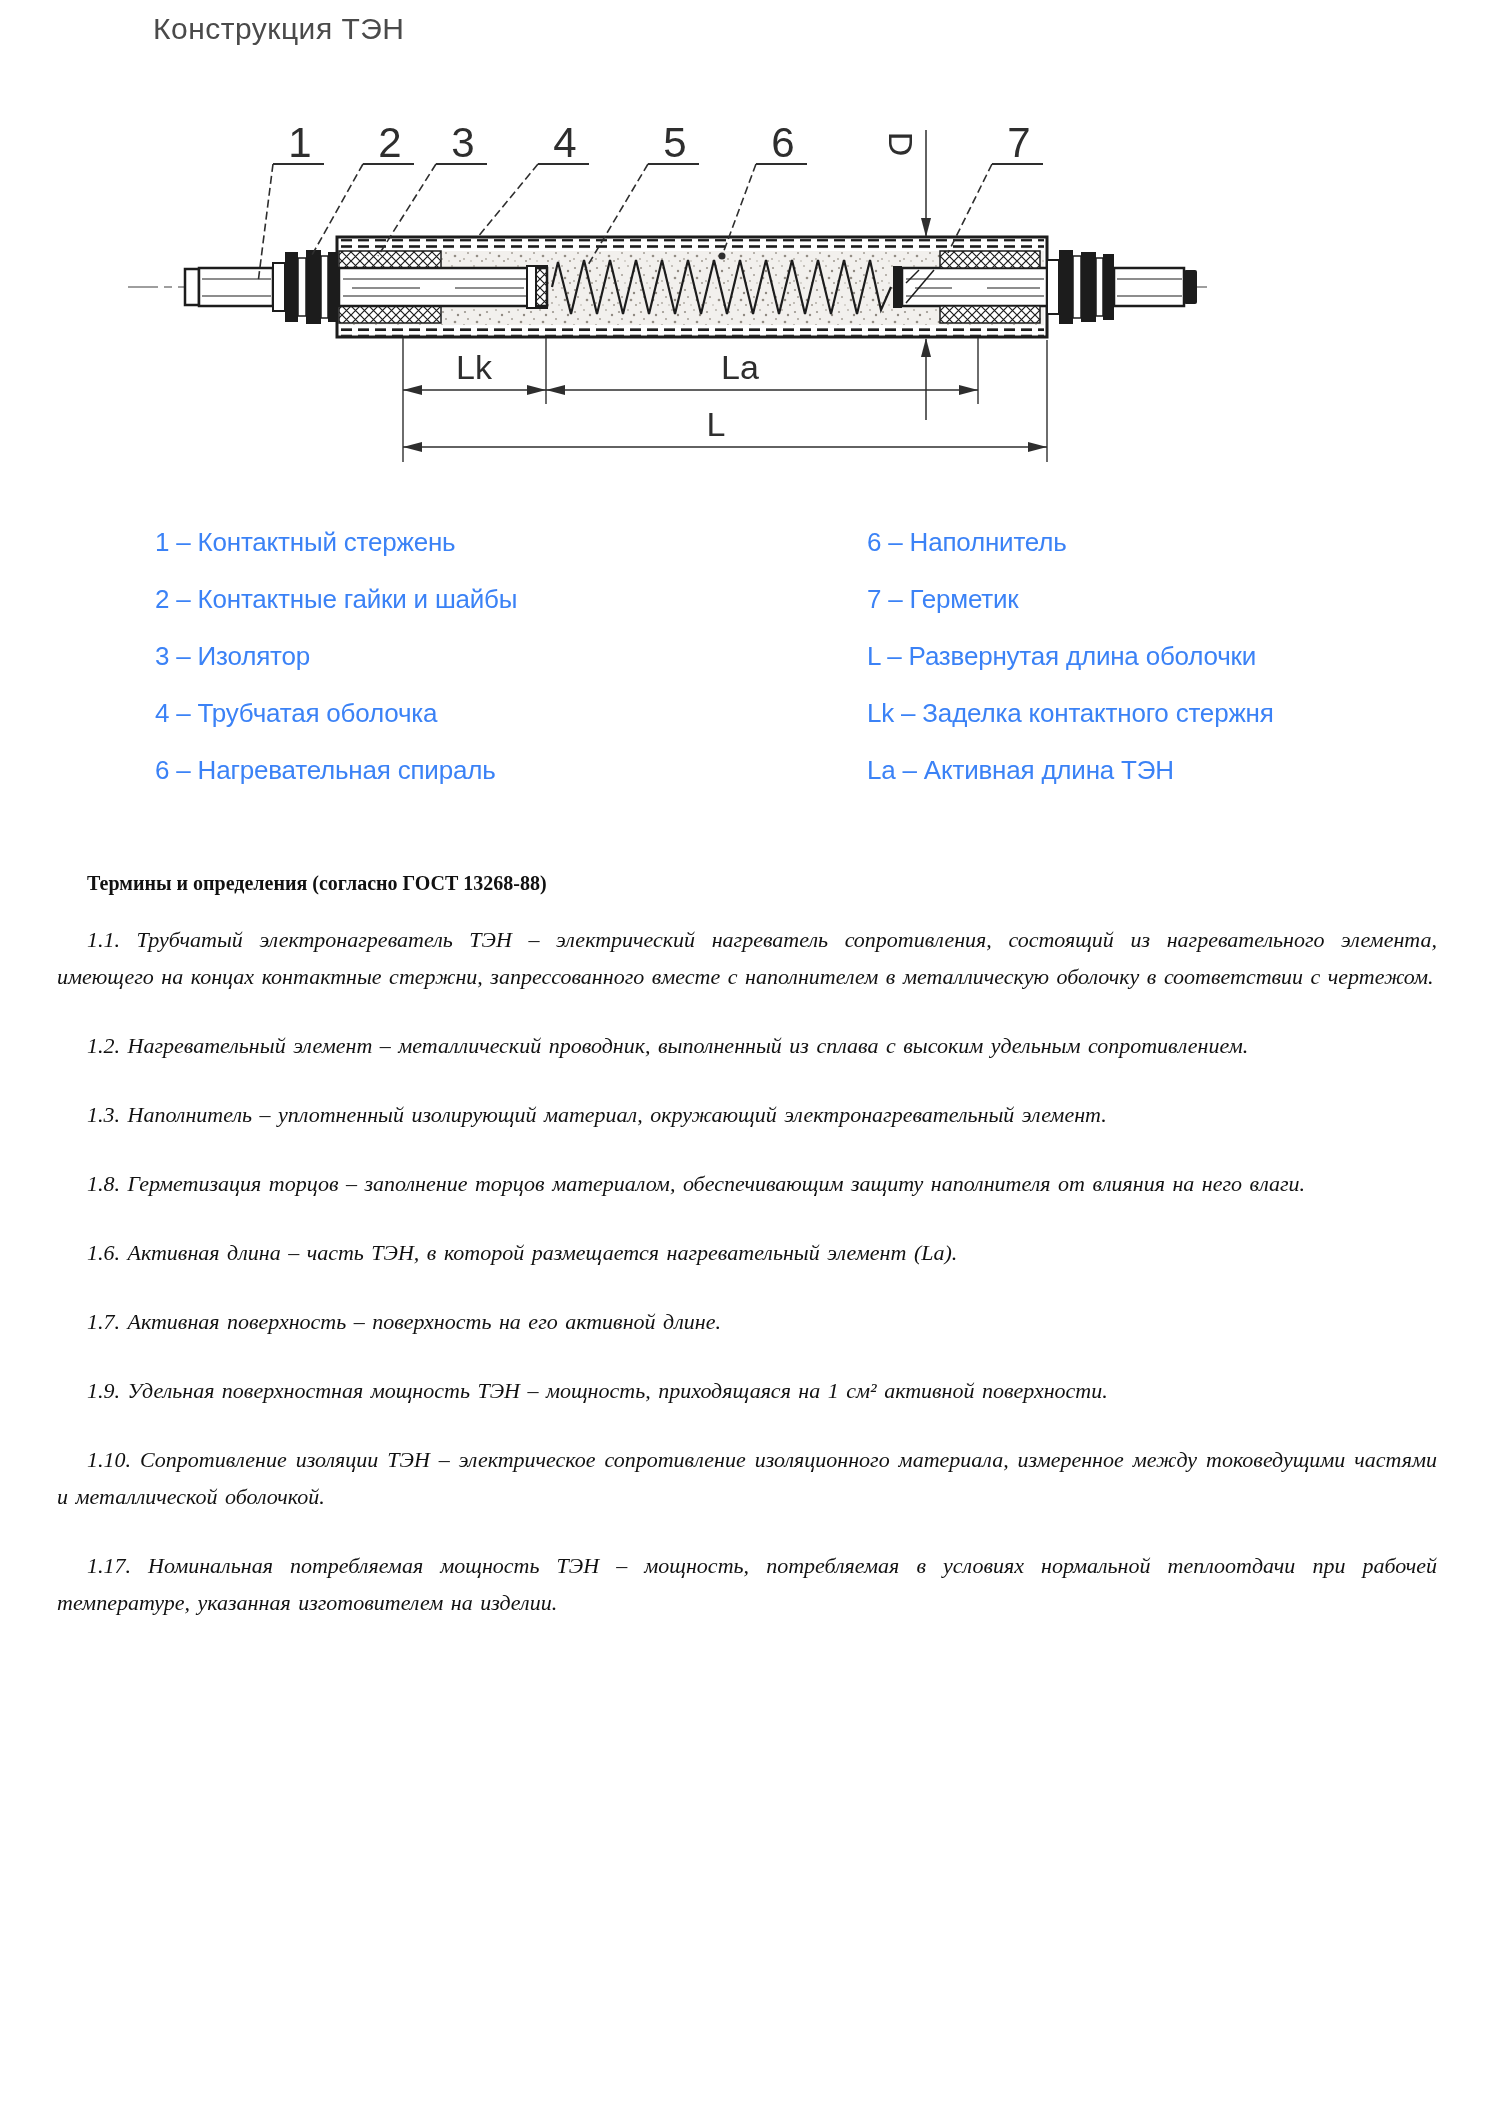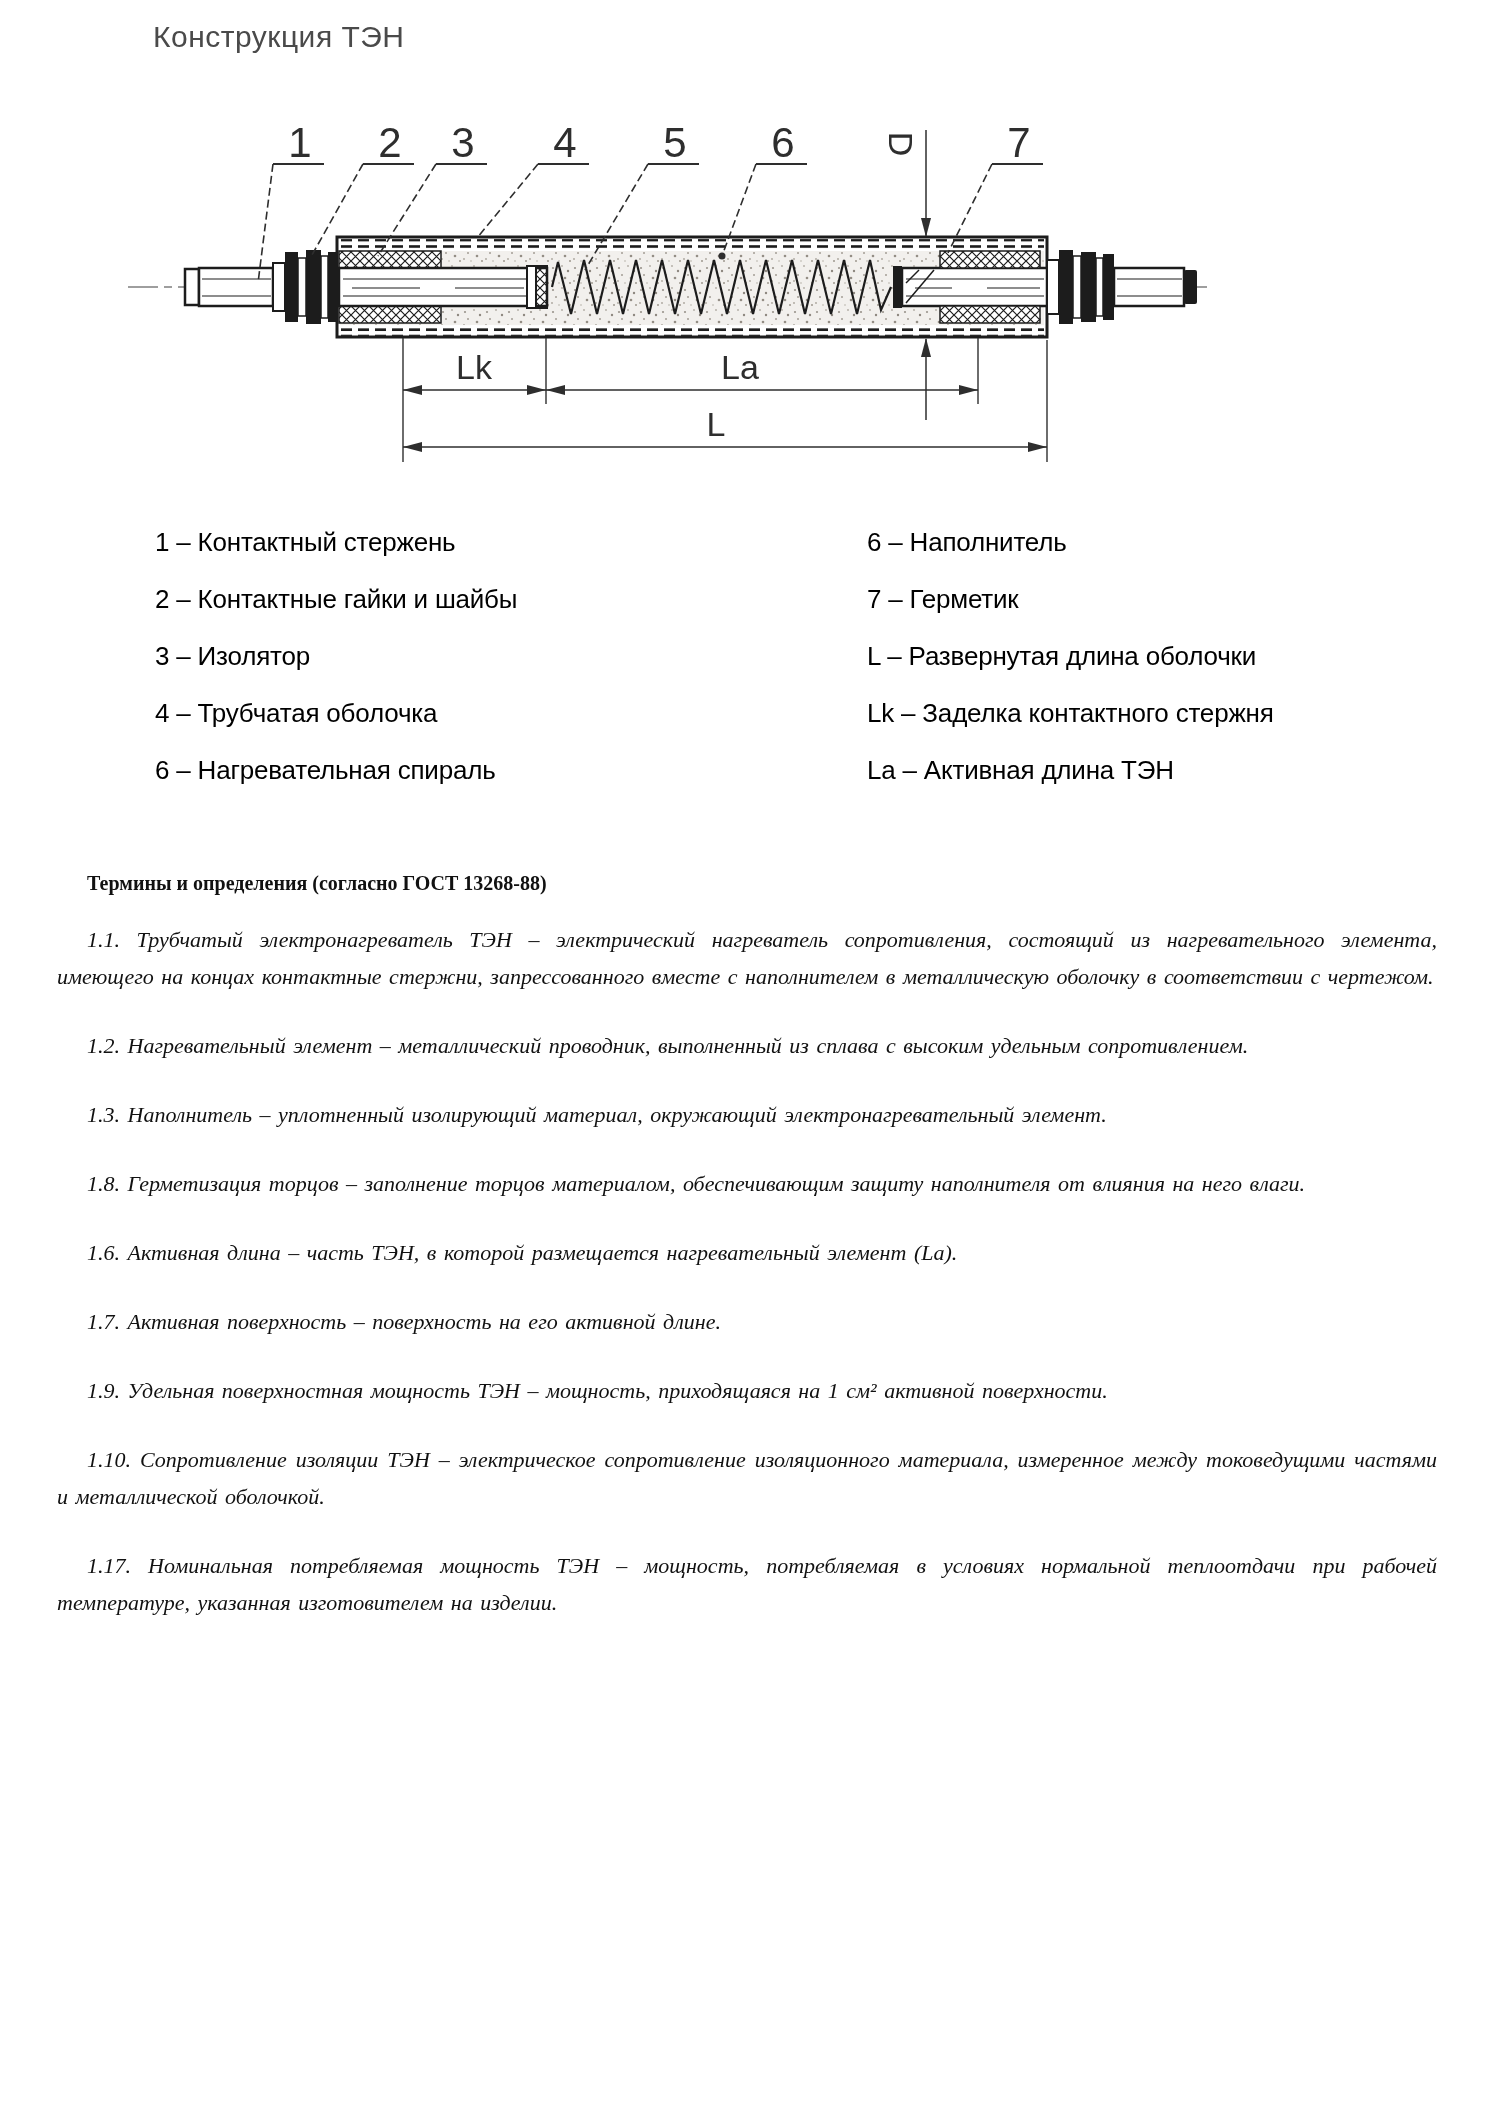--- a/index.html
+++ b/index.html
@@ -4,37 +4,37 @@
 <style>
   html,body{margin:0;padding:0;background:#e8e8e8;}
   .page{
     position:relative;
     width:1493px;height:2112px;
     background:#ffffff;
     font-family:"Liberation Serif", serif;
     overflow:hidden;
   }
   .drawing-title{
-    position:absolute;left:153px;top:20px;
+    position:absolute;left:153px;top:12px;
     font-family:"Liberation Sans", sans-serif;
     font-size:30px;color:#4a4a4a;letter-spacing:0.5px;
   }
   .drawing{position:absolute;left:0;top:0;}
   .callout-text{
     font-family:"Liberation Sans", sans-serif;
     font-size:42px;fill:#2e2e2e;
   }
   .dim-text{
     font-family:"Liberation Sans", sans-serif;
     font-size:34px;fill:#2e2e2e;
   }
   .legend{
     position:absolute;top:513px;left:0;width:1476px;height:300px;
     font-family:"Liberation Sans", sans-serif;
-    font-size:26px;color:#000000;letter-spacing:-0.2px;
+    font-size:26px;color:#3b82f6;letter-spacing:-0.2px;
   }
   .legend-item{position:absolute;white-space:nowrap;}
   .legend-item.col-left{left:155px;}
   .legend-item.col-right{left:867px;}
   .terms{
     position:absolute;left:57px;top:872px;width:1380px;
     color:#111;
   }
   .terms-heading{
     font-size:20px;font-weight:bold;

